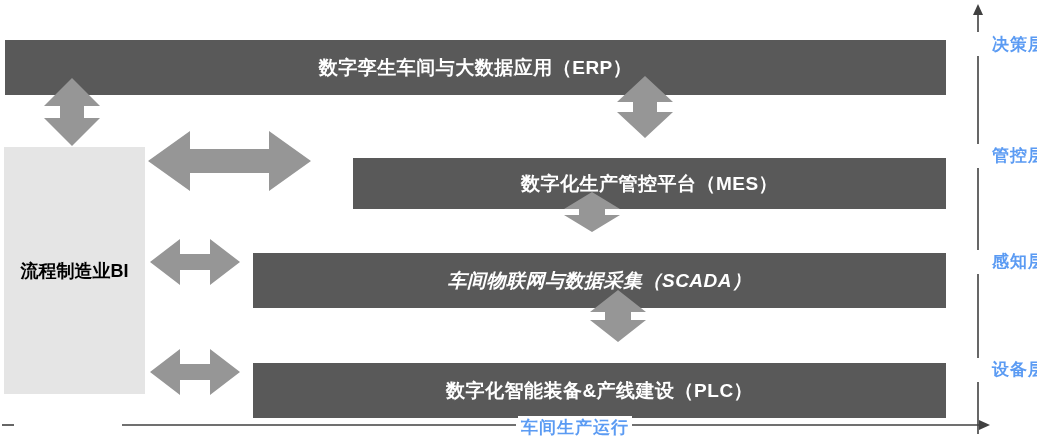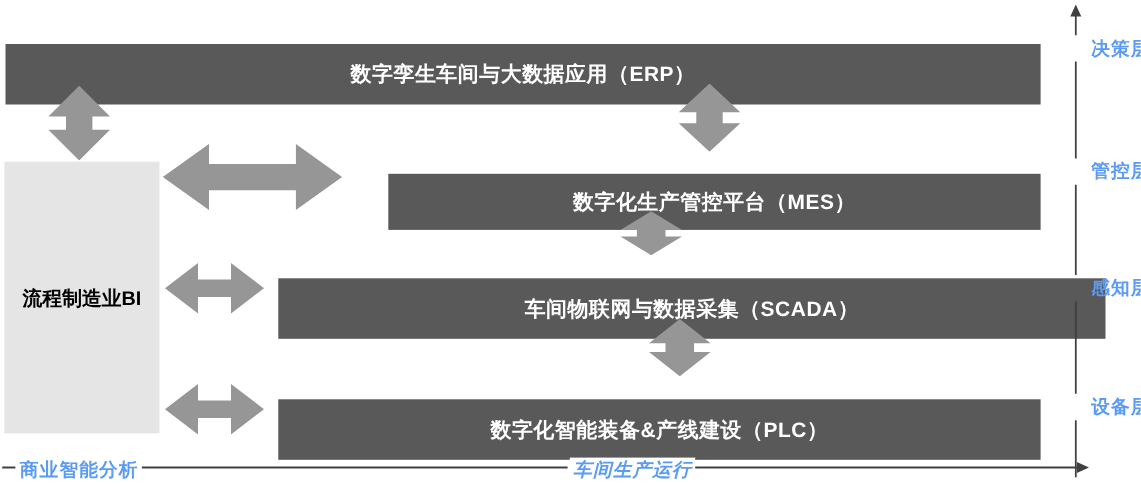--- a/index.html
+++ b/index.html
@@ -19,21 +19,21 @@
     display:flex;align-items:center;justify-content:center;
     font-size:19px;font-weight:bold;
     letter-spacing:.5px;
     box-sizing:border-box;
     text-align:center;
     white-space:nowrap;
     margin-top:20px;
   }
   #bar-erp  {left:5px;  top:20px;  width:941px; height:55px;}
   #bar-mes  {left:353px;top:138px; width:593px; height:51px;}
-  #bar-scada{left:253px;top:233px; width:752px; height:55px;}
+  #bar-scada{left:253px;top:233px; width:693px; height:55px;font-style:italic;}
   #bar-plc  {left:253px;top:343px; width:693px; height:55px;}
 
   
   #bi-box{
     position:absolute;left:4px;top:147px;width:141px;height:247px;
     background:#e5e5e5;
     display:flex;align-items:center;justify-content:center;
     color:#000000;font-size:18px;font-weight:bold;
     box-sizing:border-box;
     white-space:nowrap;
@@ -64,21 +64,21 @@
     position:absolute;
     top:416px;
     color:#5b9bf3;
     font-size:17px;font-weight:bold;
     white-space:nowrap;
     letter-spacing:1px;
     background:#ffffff;
     padding:0 3px;
   }
   #lab-bi-analysis{left:15px;}
-  #lab-workshop   {left:518px;font-style:italic;}
+  #lab-workshop   {left:518px;}
 </style>
 </head>
 <body>
 
 <div id="stage">
 
   <div class="bar" id="bar-erp">数字孪生车间与大数据应用（ERP）</div>
 
   <div class="bar" id="bar-mes">数字化生产管控平台（MES）</div>
 
@@ -153,17 +153,16 @@
 
       <line x1="2" y1="13" x2="14" y2="13" stroke="#404040" stroke-width="1.6"></line>
 
       <line x1="122" y1="13" x2="516" y2="13" stroke="#404040" stroke-width="1.6"></line>
 
       <line x1="630" y1="13" x2="980" y2="13" stroke="#404040" stroke-width="1.6"></line>
       <polygon points="990,13 979,18 979,8" fill="#404040"></polygon>
     </svg>
   </div>
 
-  <div class="bottom-label" id="lab-bi-analysis">商业智能分析</div>
 
   <div class="bottom-label" id="lab-workshop">车间生产运行</div>
 
 </div>
 
 </body></html>

